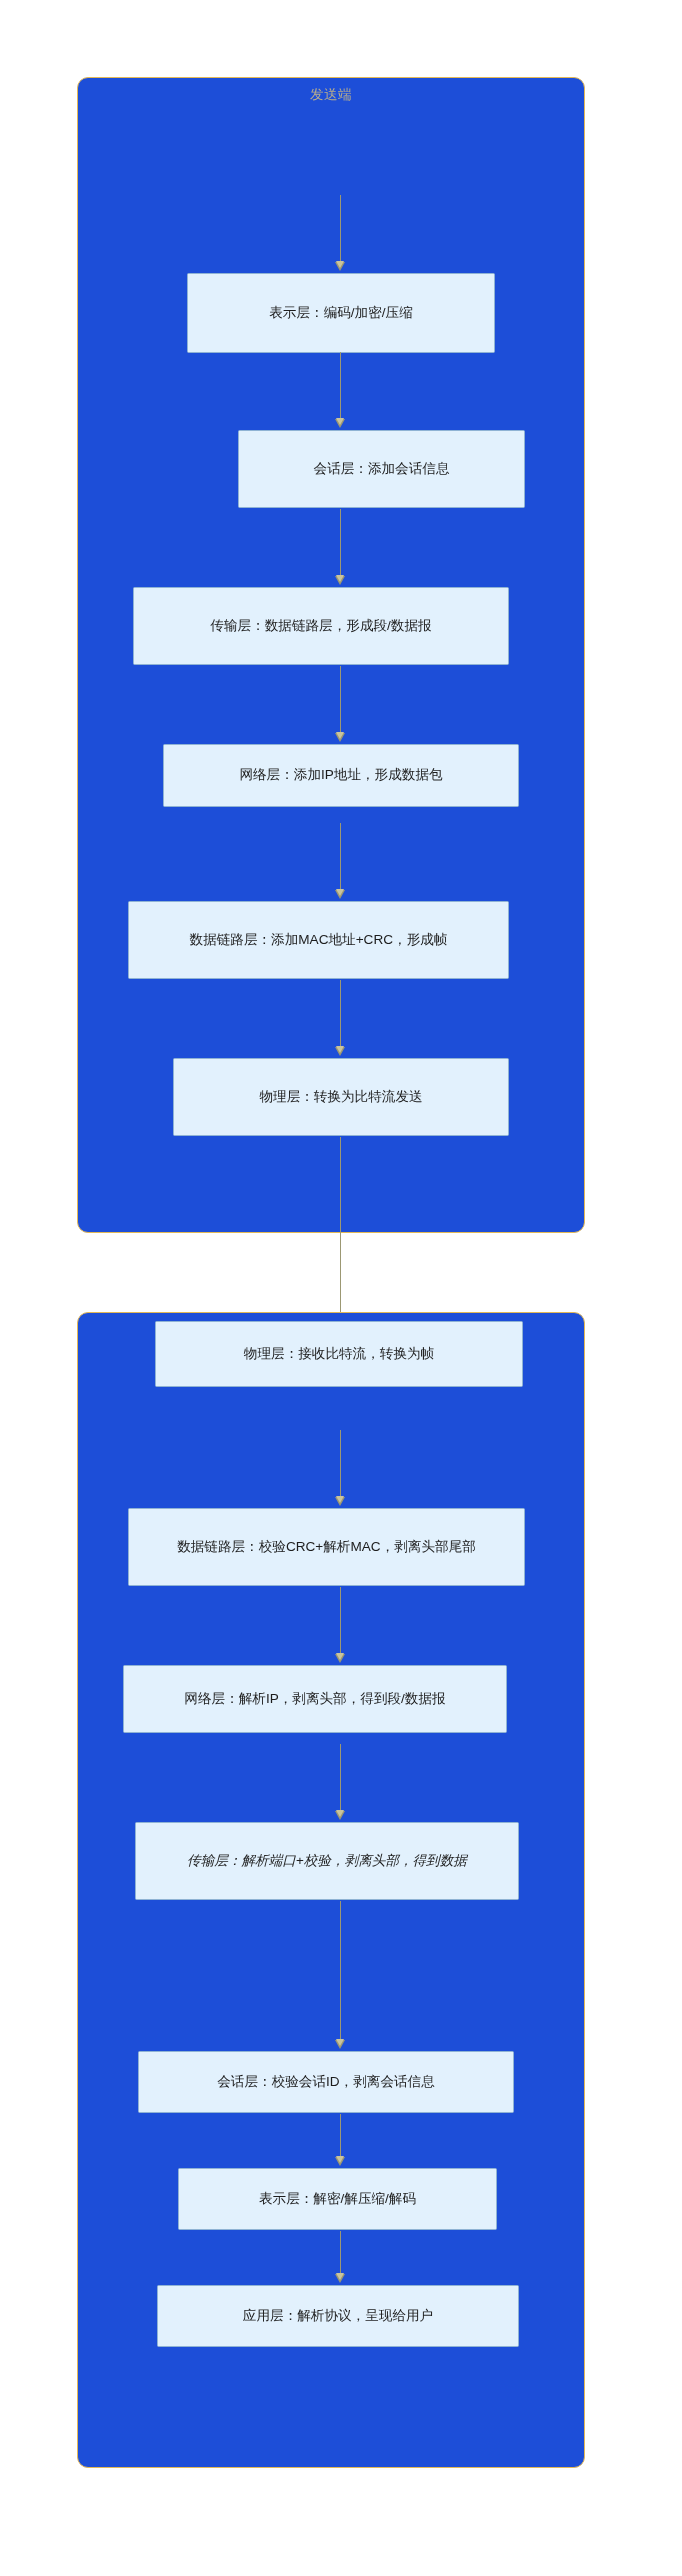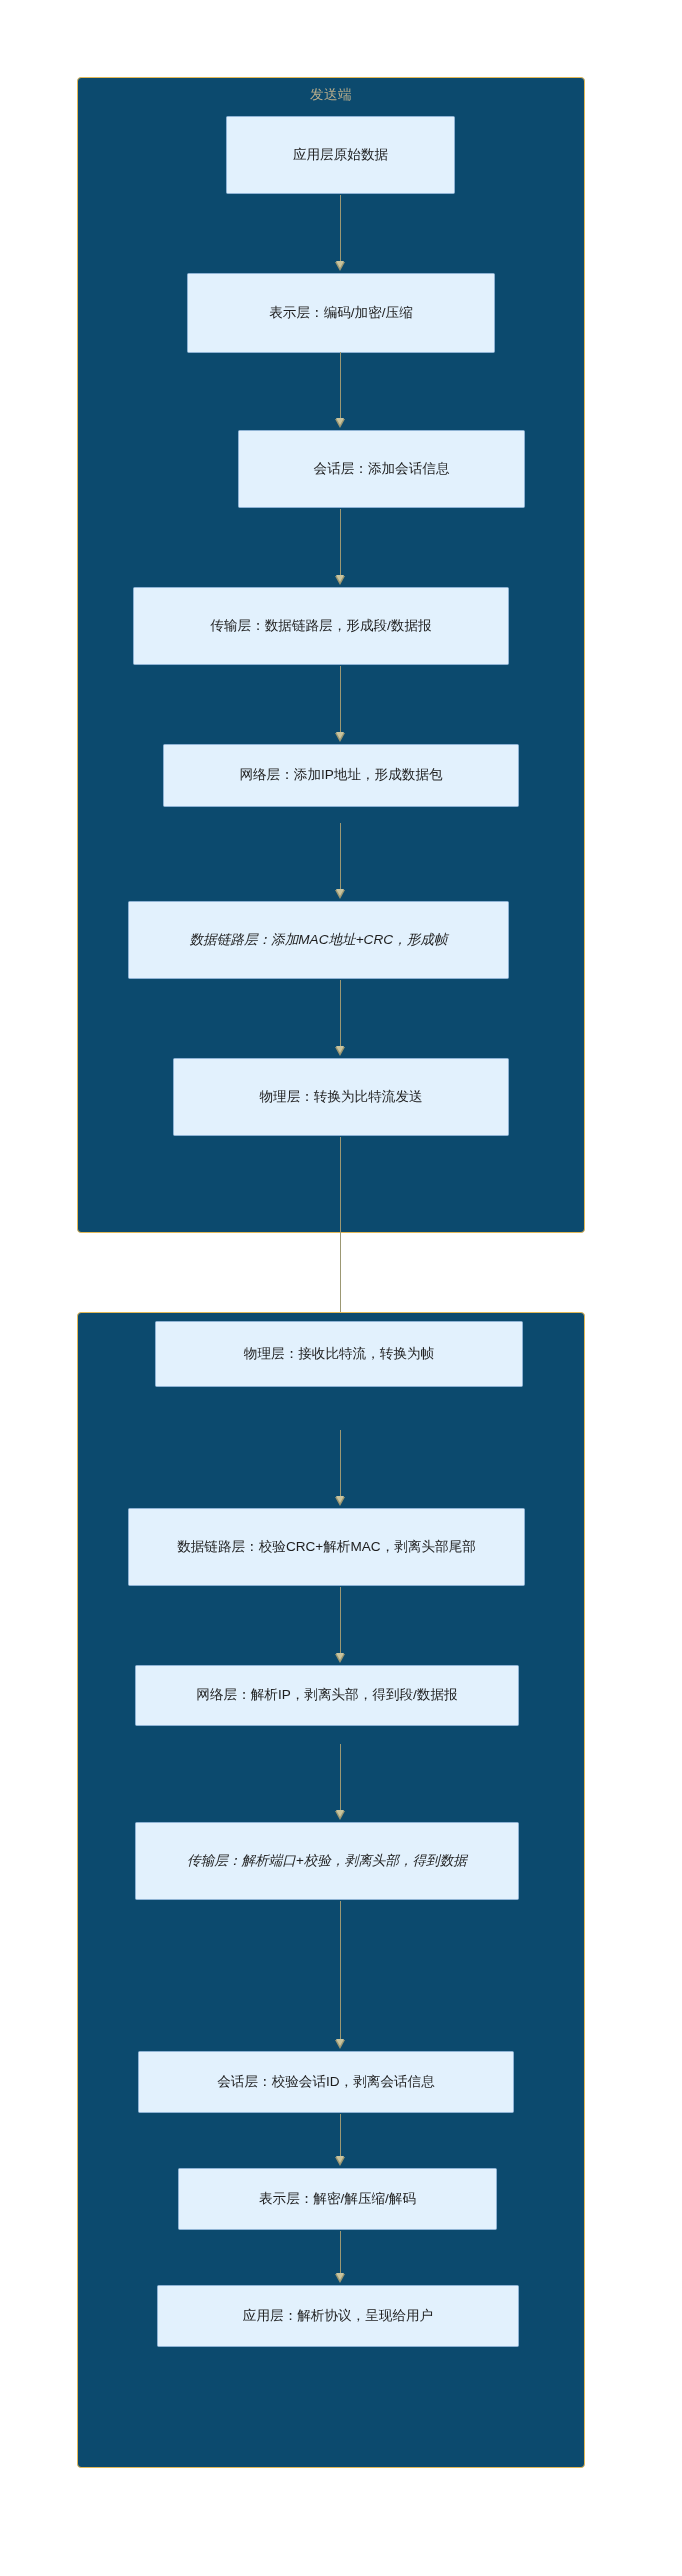--- a/index.html
+++ b/index.html
@@ -18,23 +18,23 @@
   #canvas {
     position: absolute;
     left: 0; top: 0;
     width: 682px;
     height: 2576px;
   }
 
   
   .subgraph {
     position: absolute;
-    background: #0c4a6e;
+    background: #1d4ed8;
     border: 1.1px solid #e2b857;
-    border-radius: 4px;
+    border-radius: 11px;
     box-sizing: border-box;
   }
   .subgraph-title {
     position: absolute;
     top: 8.8px;
     left: 0;
     width: 100%;
     text-align: center;
     font-size: 13.6px;
     color: #b9ad8c;
@@ -88,41 +88,38 @@
 </style>
 </head>
 <body>
 
 <div id="canvas">
 
   <div class="subgraph" style="left:77px; top:77px; width:508px; height:1156px;">
     <div class="subgraph-title">发送端</div>
   </div>
 
-  <div class="node" style="left:226px; top:116px; width:229px; height:78px;">
-    <span>应用层原始数据</span>
-  </div>
 
   <div class="node" style="left:187px; top:273px; width:308px; height:80px;">
     <span>表示层：编码/加密/压缩</span>
   </div>
 
   <div class="node" style="left:198px; top:430px; width:287px; height:78px;margin-left:40px;">
     <span>会话层：添加会话信息</span>
   </div>
 
   <div class="node" style="left:133px; top:587px; width:376px; height:78px;">
     <span>传输层：数据链路层，形成段/数据报</span>
   </div>
 
   <div class="node" style="left:163px; top:744px; width:356px; height:63px;">
     <span>网络层：添加IP地址，形成数据包</span>
   </div>
 
-  <div class="node" style="left:128px; top:901px; width:381px; height:78px;font-style:italic;">
+  <div class="node" style="left:128px; top:901px; width:381px; height:78px;">
     <span>数据链路层：添加MAC地址+CRC，形成帧</span>
   </div>
 
   <div class="node" style="left:173px; top:1058px; width:336px; height:78px;text-align:right;">
     <span>物理层：转换为比特流发送</span>
   </div>
 
   <div class="edge" style="left:340px; top:195px; height:69px;"></div>
   <div class="arrowhead" style="left:335px; top:262px;"></div>
 
@@ -149,21 +146,21 @@
   </div>
 
   <div class="node" style="left:155px; top:1321px; width:368px; height:66px;">
     <span>物理层：接收比特流，转换为帧</span>
   </div>
 
   <div class="node" style="left:128px; top:1508px; width:397px; height:78px;">
     <span>数据链路层：校验CRC+解析MAC，剥离头部尾部</span>
   </div>
 
-  <div class="node" style="left:135px; top:1665px; width:384px; height:61px;">
+  <div class="node" style="left:123px; top:1665px; width:384px; height:68px;">
     <span>网络层：解析IP，剥离头部，得到段/数据报</span>
   </div>
 
   <div class="node" style="left:135px; top:1822px; width:384px; height:78px;font-style:italic;">
     <span>传输层：解析端口+校验，剥离头部，得到数据</span>
   </div>
 
   <div class="node" style="left:138px; top:2051px; width:376px; height:62px;">
     <span>会话层：校验会话ID，剥离会话信息</span>
   </div>

